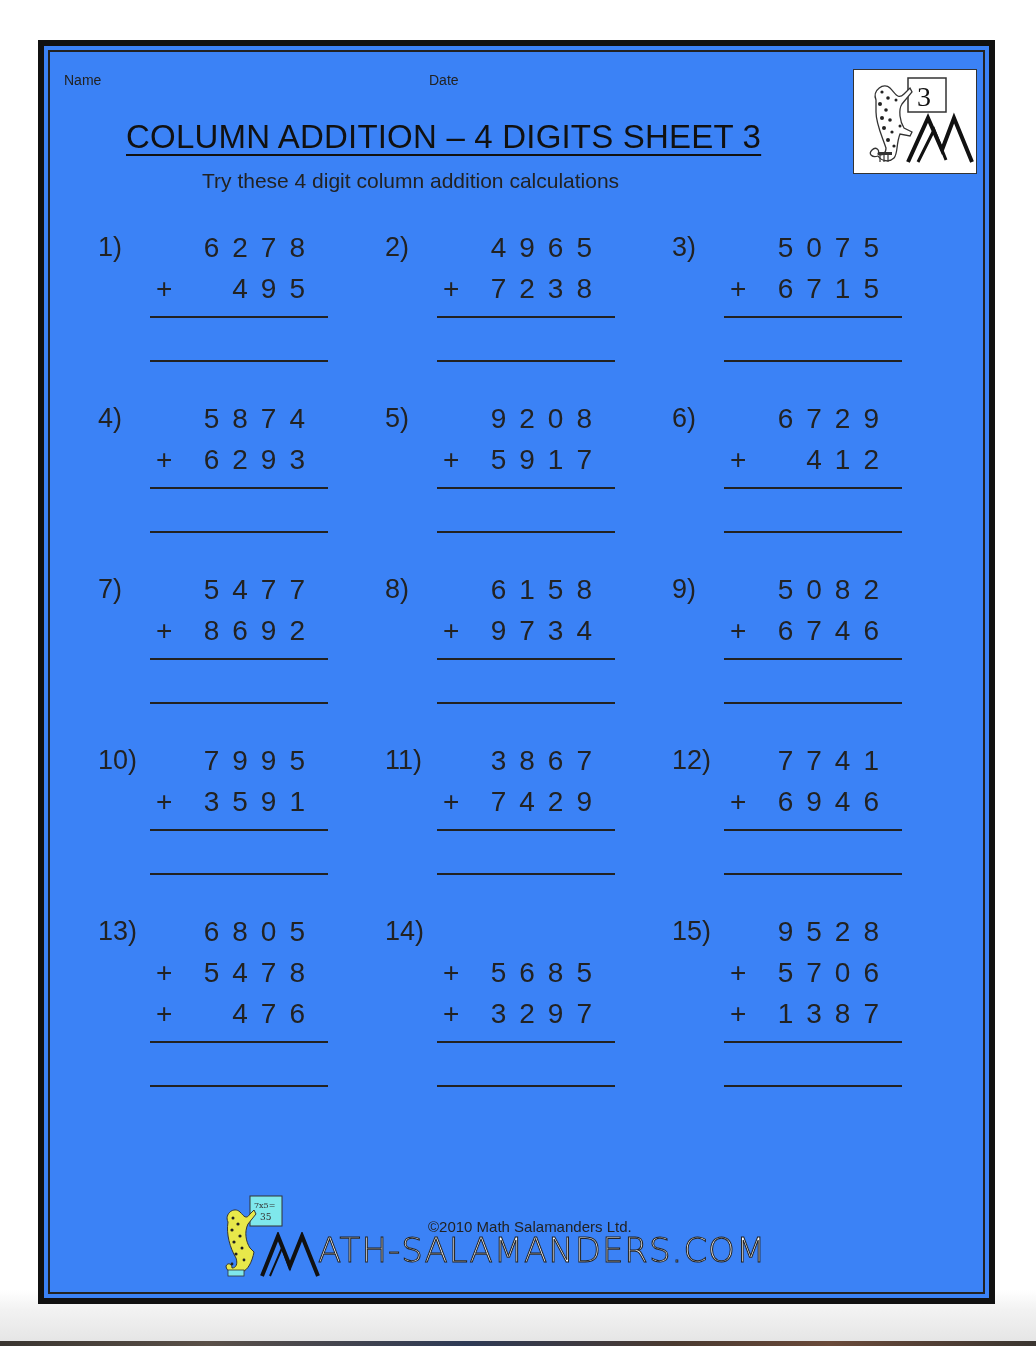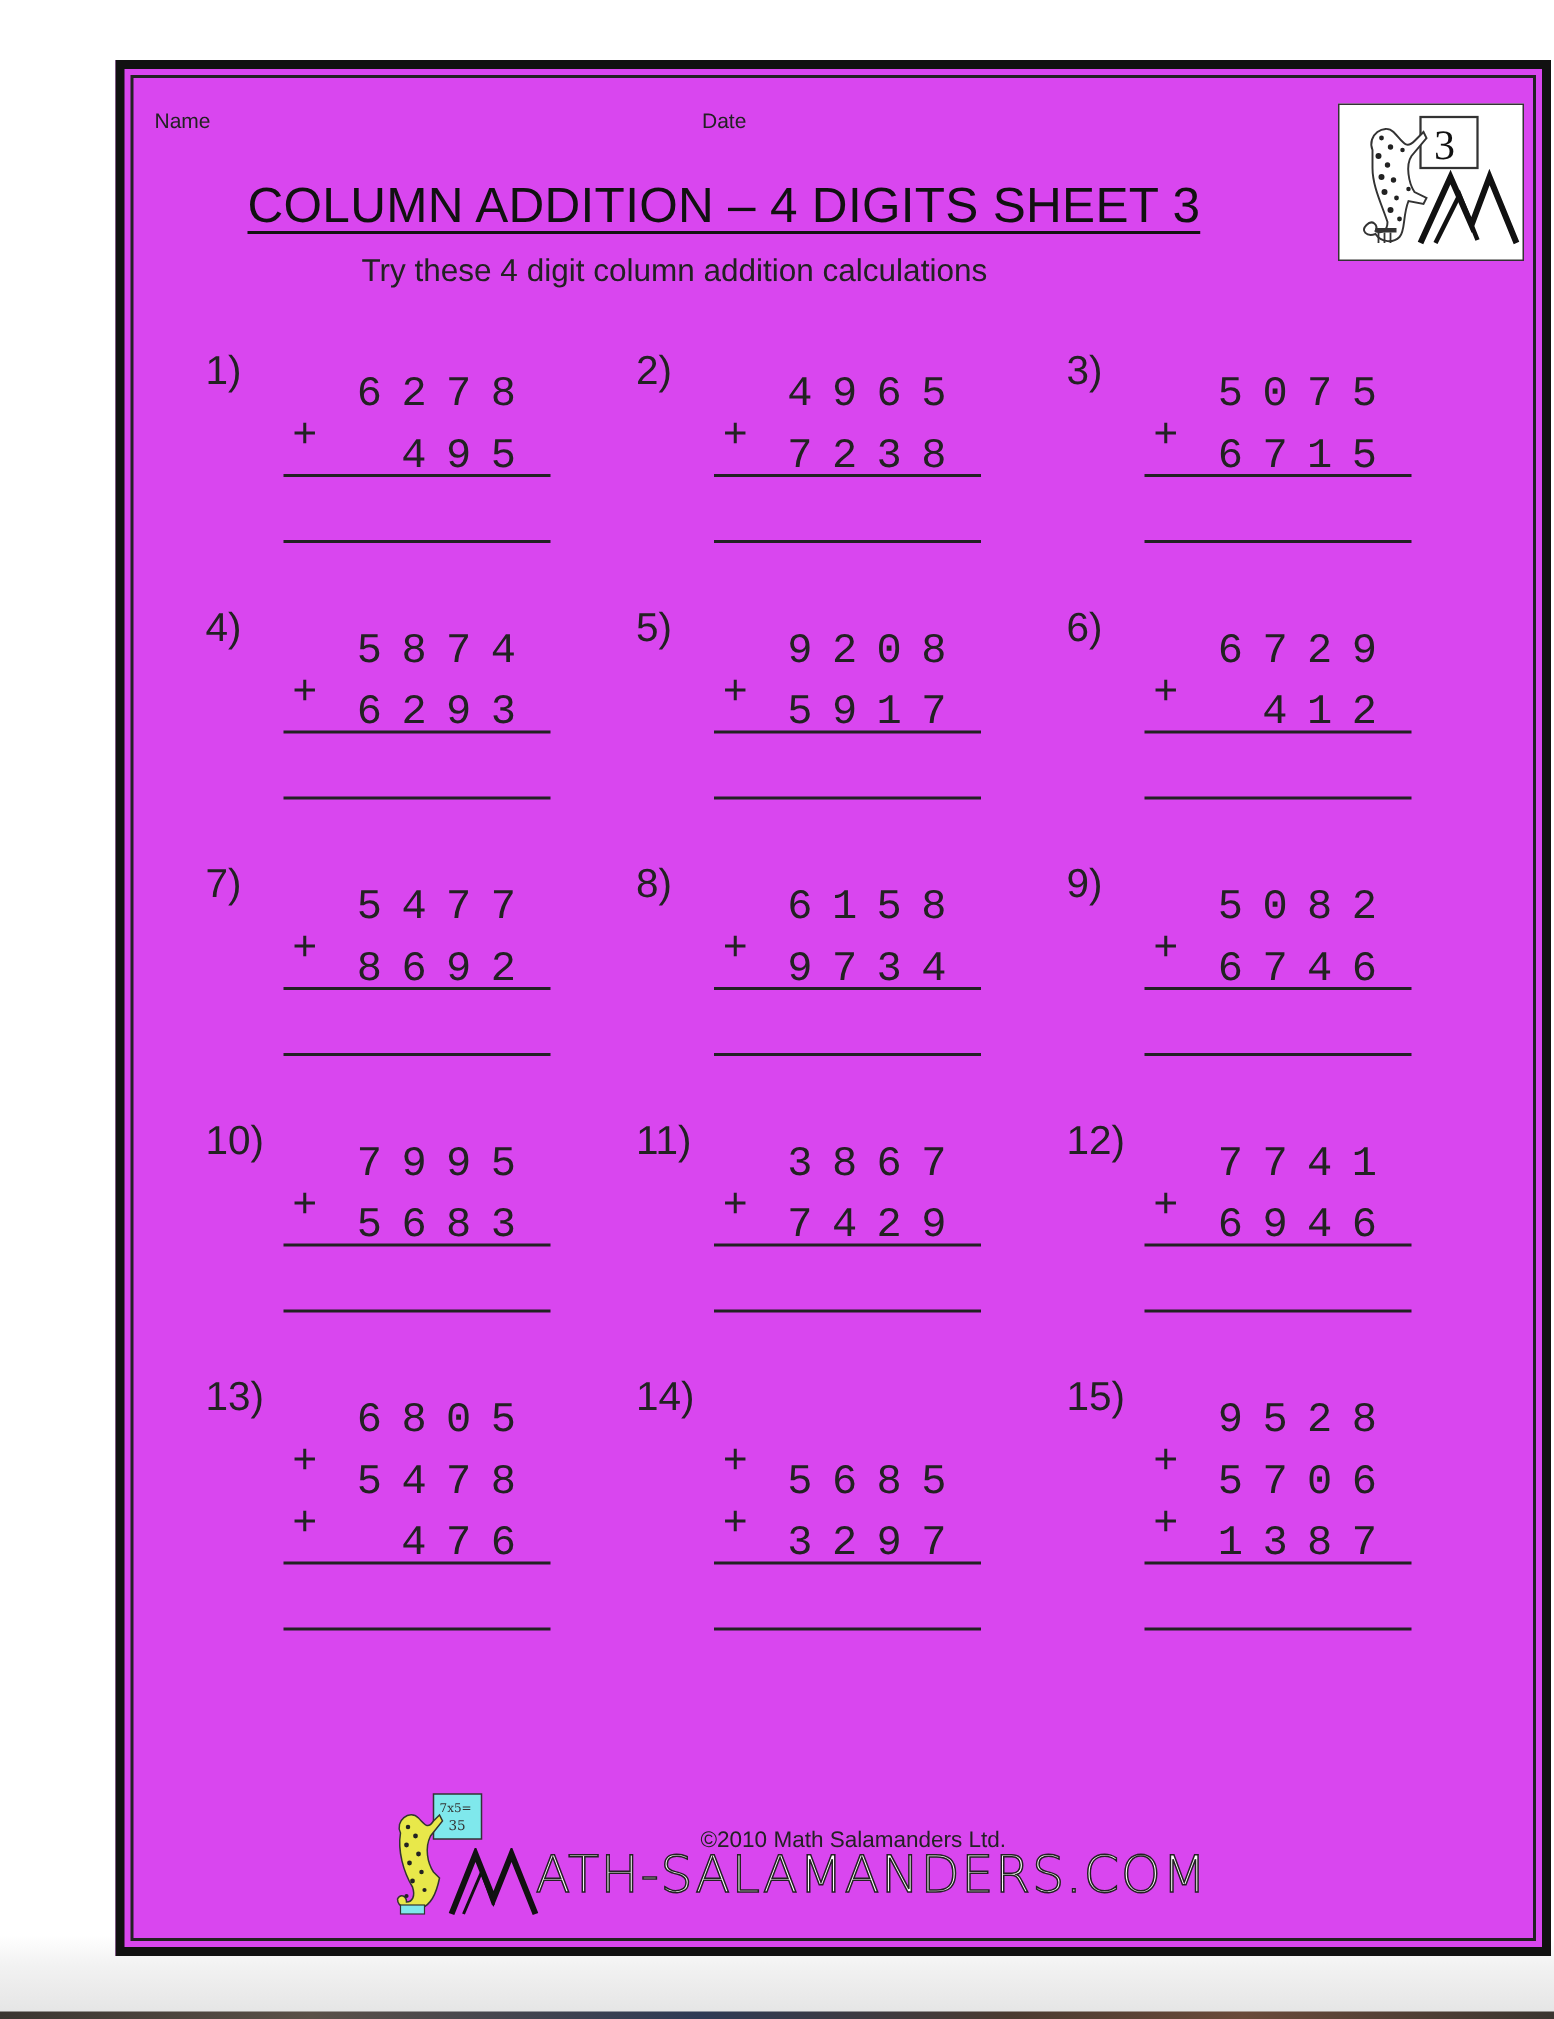--- a/index.html
+++ b/index.html
@@ -8,21 +8,21 @@
     background: linear-gradient(to bottom, #ffffff 0px, #ffffff 1290px, #f2f2f2 1310px, #e6e6e6 1340px);
     font-family: "Liberation Sans", "DejaVu Sans", sans-serif;
     color:#1a1a1a;
   }
   .bottom-strip {
     position:absolute; left:0; right:0; top:1341px; height:5px;
     background: linear-gradient(to right, #3a3530, #5a5048 20%, #2e3a55 45%, #4a3a30 65%, #6a4a3a 80%, #3a3530);
   }
   .sheet-outer {
     position:absolute; left:38px; top:40px; width:945px; height:1252px;
-    border:6px solid #111; background:#d946ef;margin-left:39px;
+    border:6px solid #111; background:#3b82f6;
   }
   .sheet-inner {
     position:absolute; left:4px; top:4px; right:4px; bottom:4px;
     border:2px solid #222;
   }
   .field-label {
     position:absolute; top:20px; font-size:14px; color:#222;
   }
   .title {
     position:absolute; left:76px; top:66px; font-size:33px; letter-spacing:0.2px;
@@ -40,22 +40,22 @@
     position:absolute; width:260px; height:160px;
   }
   .prob-num {
     position:absolute; left:0; top:0; font-size:27px; color:#222;
   }
   .row {
     position:absolute; left:52px; width:176px; height:34px; font-size:28px; color:#222;
   }
   .row .plus { position:absolute; left:6px; top:0; }
   .row .digits {
-    position:absolute; right:8px; top:16px; letter-spacing:13px; text-align:left; white-space:pre;
-    font-family:Liberation Mono, monospace;
+    position:absolute; right:8px; top:0; letter-spacing:13px; text-align:left; white-space:pre;
+    font-family:Liberation Sans, sans-serif;
   }
   .rule {
     position:absolute; left:52px; width:178px; height:0; border-top:2.5px solid #222;
   }
   .answer-line {
     position:absolute; left:52px; width:178px; height:0; border-top:2.5px solid #222;
   }
   .footer-copyright {
     position:absolute; left:378px; top:1166px; font-size:15px; color:#222; white-space:nowrap;
   }
@@ -228,21 +228,21 @@
           <div class="answer-line" style="top: 128px;"></div>
         </div>
         <div class="problem" style="left: 48px; top: 693px;">
           <span class="prob-num">10)</span>
           <div class="row" style="top: 0px;">
             <span class="plus"></span>
             <span class="digits">7995</span>
           </div>
           <div class="row" style="top: 41px;">
             <span class="plus">+</span>
-            <span class="digits">5683</span>
+            <span class="digits">3591</span>
           </div>
           <div class="rule" style="top: 84px;"></div>
           <div class="answer-line" style="top: 128px;"></div>
         </div>
         <div class="problem" style="left: 335px; top: 693px;">
           <span class="prob-num">11)</span>
           <div class="row" style="top: 0px;">
             <span class="plus"></span>
             <span class="digits">3867</span>
           </div>

